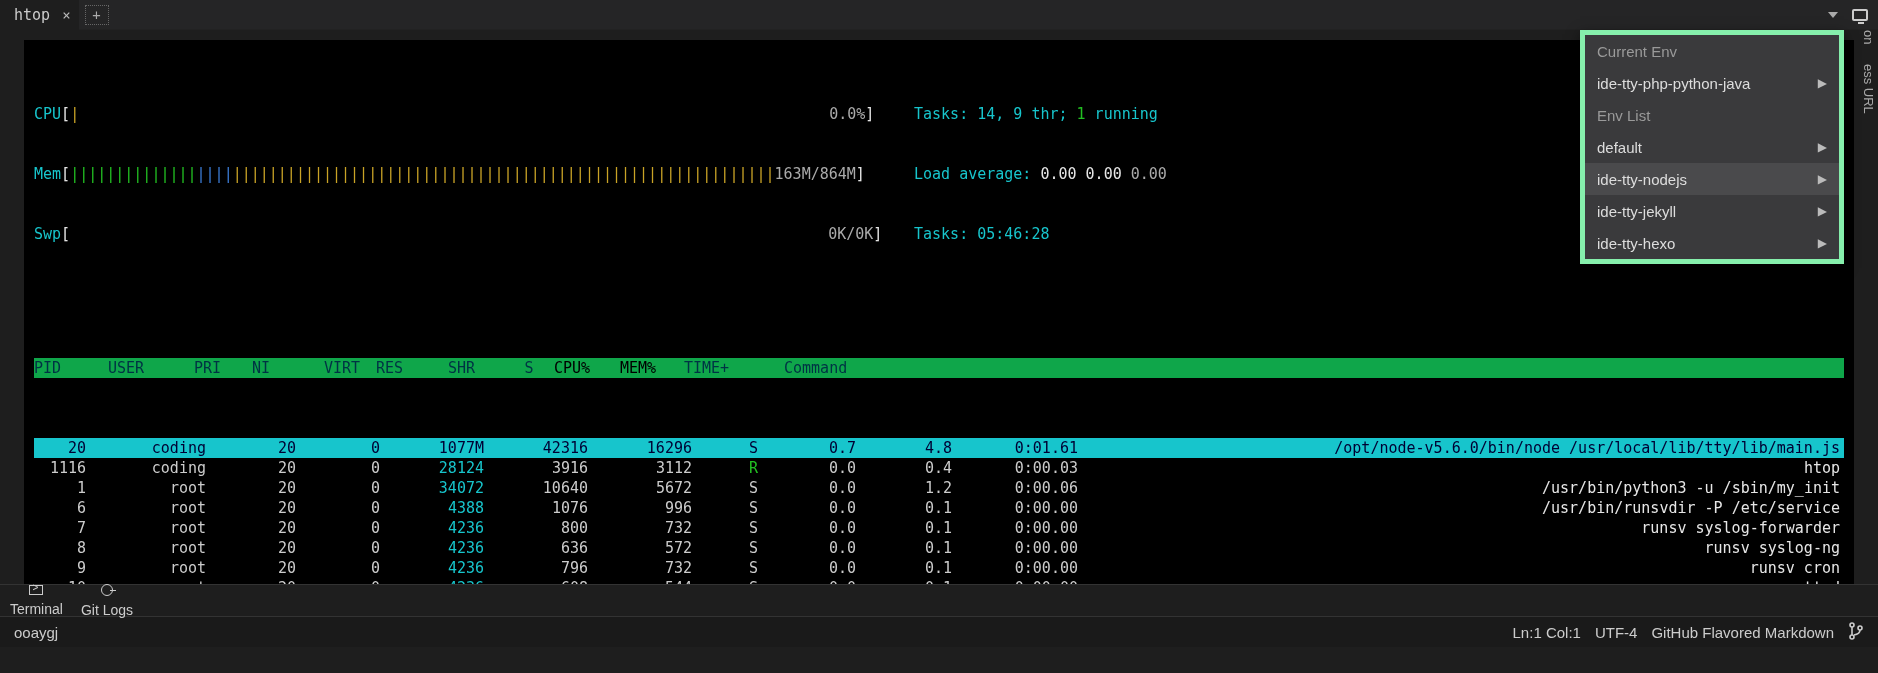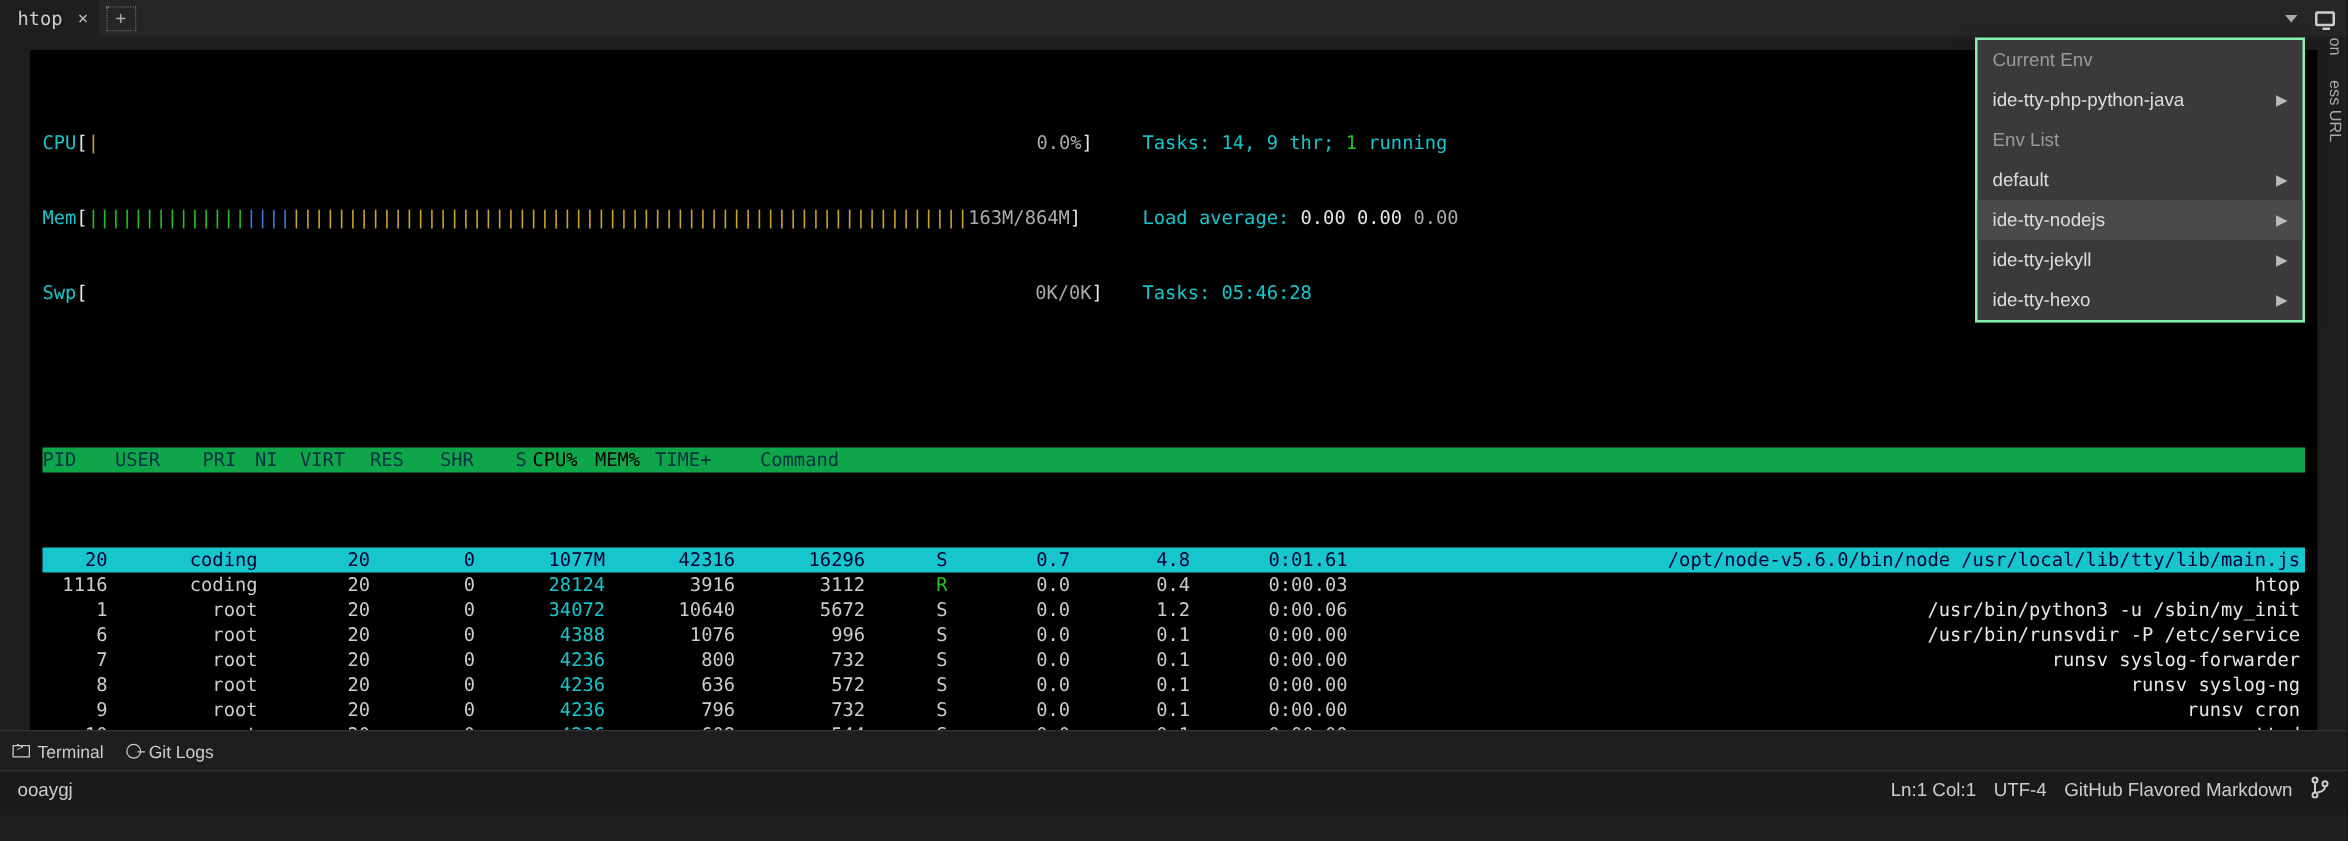--- a/index.html
+++ b/index.html
@@ -82,47 +82,48 @@
   .hdrline { display:flex; }
   .hdr-left{ width: 880px;}
   .hdr-right{ }
   
   .colhdr {
     background: #0fa64a;
     color: #034;
     height: 20px;
     display:flex;
     font-weight: normal;
+    gap: 16px;
   }
   .colhdr .cpu-mem { color:#000; }
   
   .row { display:flex; height:20px;gap:48px; }
   .row.sel { background:#17c5cc; color:#003; }
   .row .cell { text-align:right; padding-right:4px; display:inline-block;}
   .w-pid{width:56px;} .w-user{width:72px;text-align:left;padding-left:2px;}
-  .w-pri{width:42px;} .w-ni{width:36px;} .w-virt{width:56px;}
+  .w-pri{width:42px;} .w-ni{width:36px;} .w-virt{width:56px;text-align:right;}
   .w-res{width:56px;} .w-shr{width:56px;} .w-s{width:18px;text-align:center;}
   .w-cpu{width:50px;} .w-mem{width:48px;} .w-time{width:78px;}
   .w-cmd{flex:1;text-align:left;padding-left:6px;white-space:pre;overflow:hidden;}
   .cyantxt{color:#17c5cc;}
   .greentxt{color:#22c022;}
   
   .panelbar {
     display:flex;
     height:32px;
     background:#1e1e1e;
     border-top:1px solid #333;
     align-items:center;
     gap:18px;
     padding-left:10px;
     font-family: "Segoe UI", Arial, sans-serif;
     font-size:14px;
     color:#ccc;
   }
-  .panel-tab{display:flex;align-items:center;gap:6px;cursor:pointer;}
+  .panel-tab{display:flex;align-items:center;gap:6px;cursor:pointer;flex-direction:column;}
   .term-icon{width:14px;height:10px;border:1.5px solid #ccc;position:relative;}
   .term-icon::after{content:">";position:absolute;top:-4px;left:2px;font-size:10px;color:#ccc;}
   .git-icon{width:12px;height:12px;border-radius:50%;border:1.5px solid #ccc;position:relative;}
   .git-icon::after{content:"";position:absolute;width:6px;height:1.5px;background:#ccc;top:5px;left:8px;}
   
   .statusbar{
     display:flex;
     height:31px;
     background:#1a1a1a;
     align-items:center;
@@ -134,21 +135,21 @@
     border-top:1px solid #333;
   }
   .status-right{display:flex;gap:14px;align-items:center;}
   .branch-icon{display:inline-block;transform:rotate(0deg);}
   
   .env-menu{
     position:absolute;
     right:34px; top:30px;
     width:264px;
     background:#3a3a3c;
-    border:2px solid #86efac;
+    border:5px solid #86efac;
     box-shadow:0 4px 12px rgba(0,0,0,0.5);
     font-family:"Segoe UI",Arial,sans-serif;
     font-size:15px;
     color:#ddd;
     z-index:10;
   }
   .env-item{
     display:flex;align-items:center;justify-content:space-between;
     height:32px;padding:0 12px;cursor:pointer;
   }

